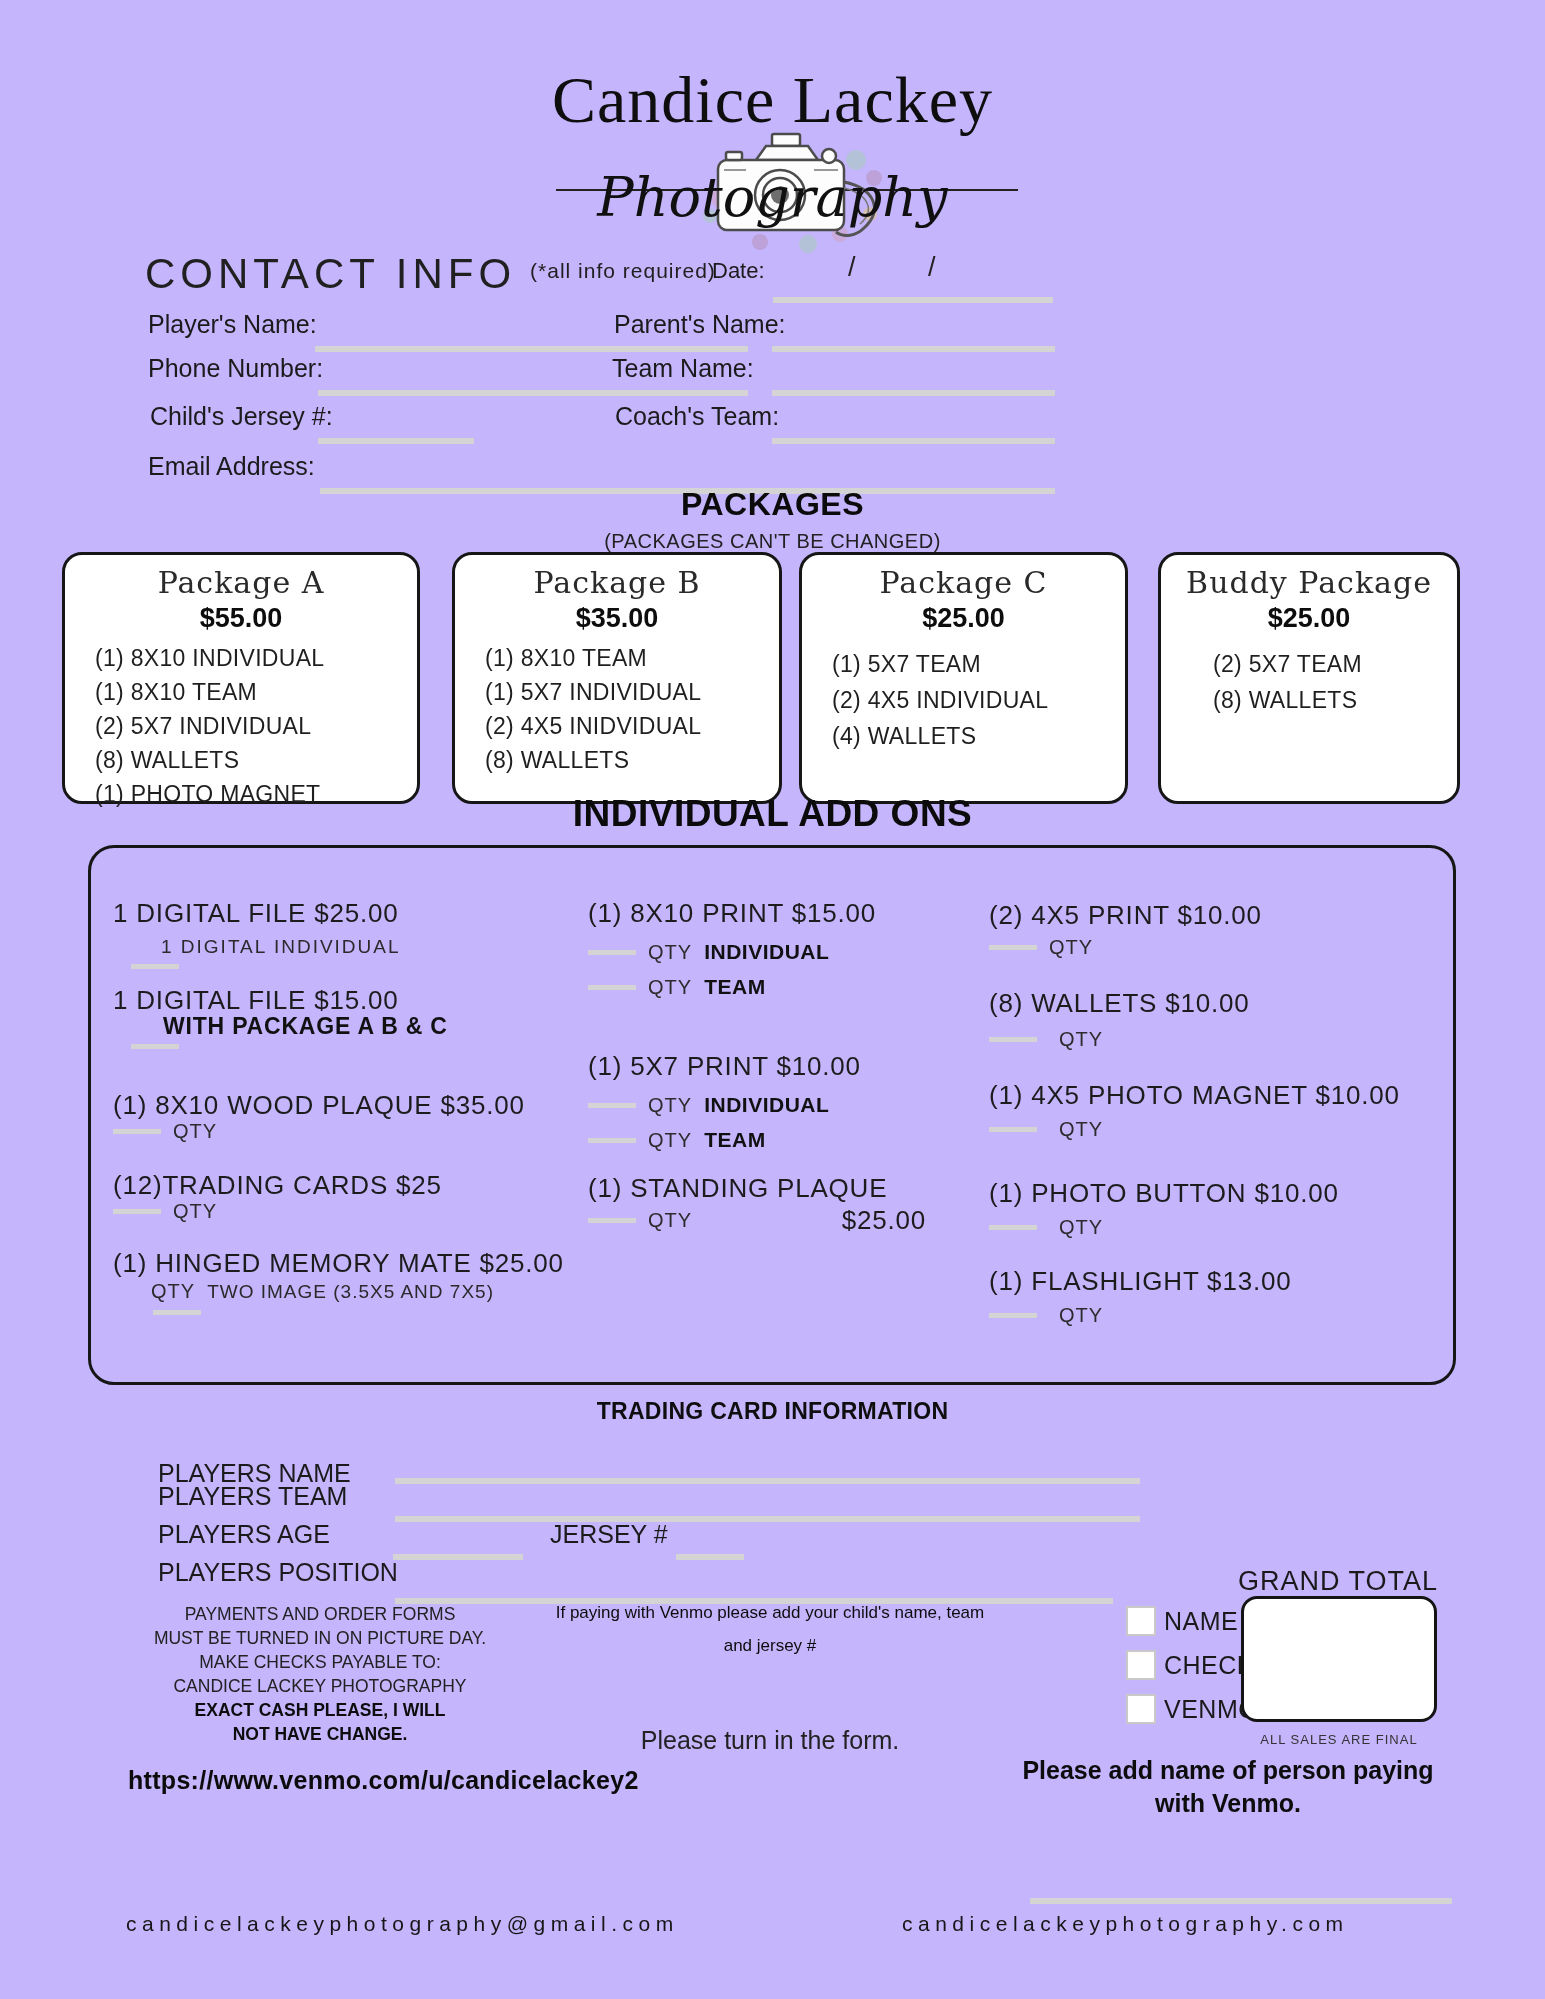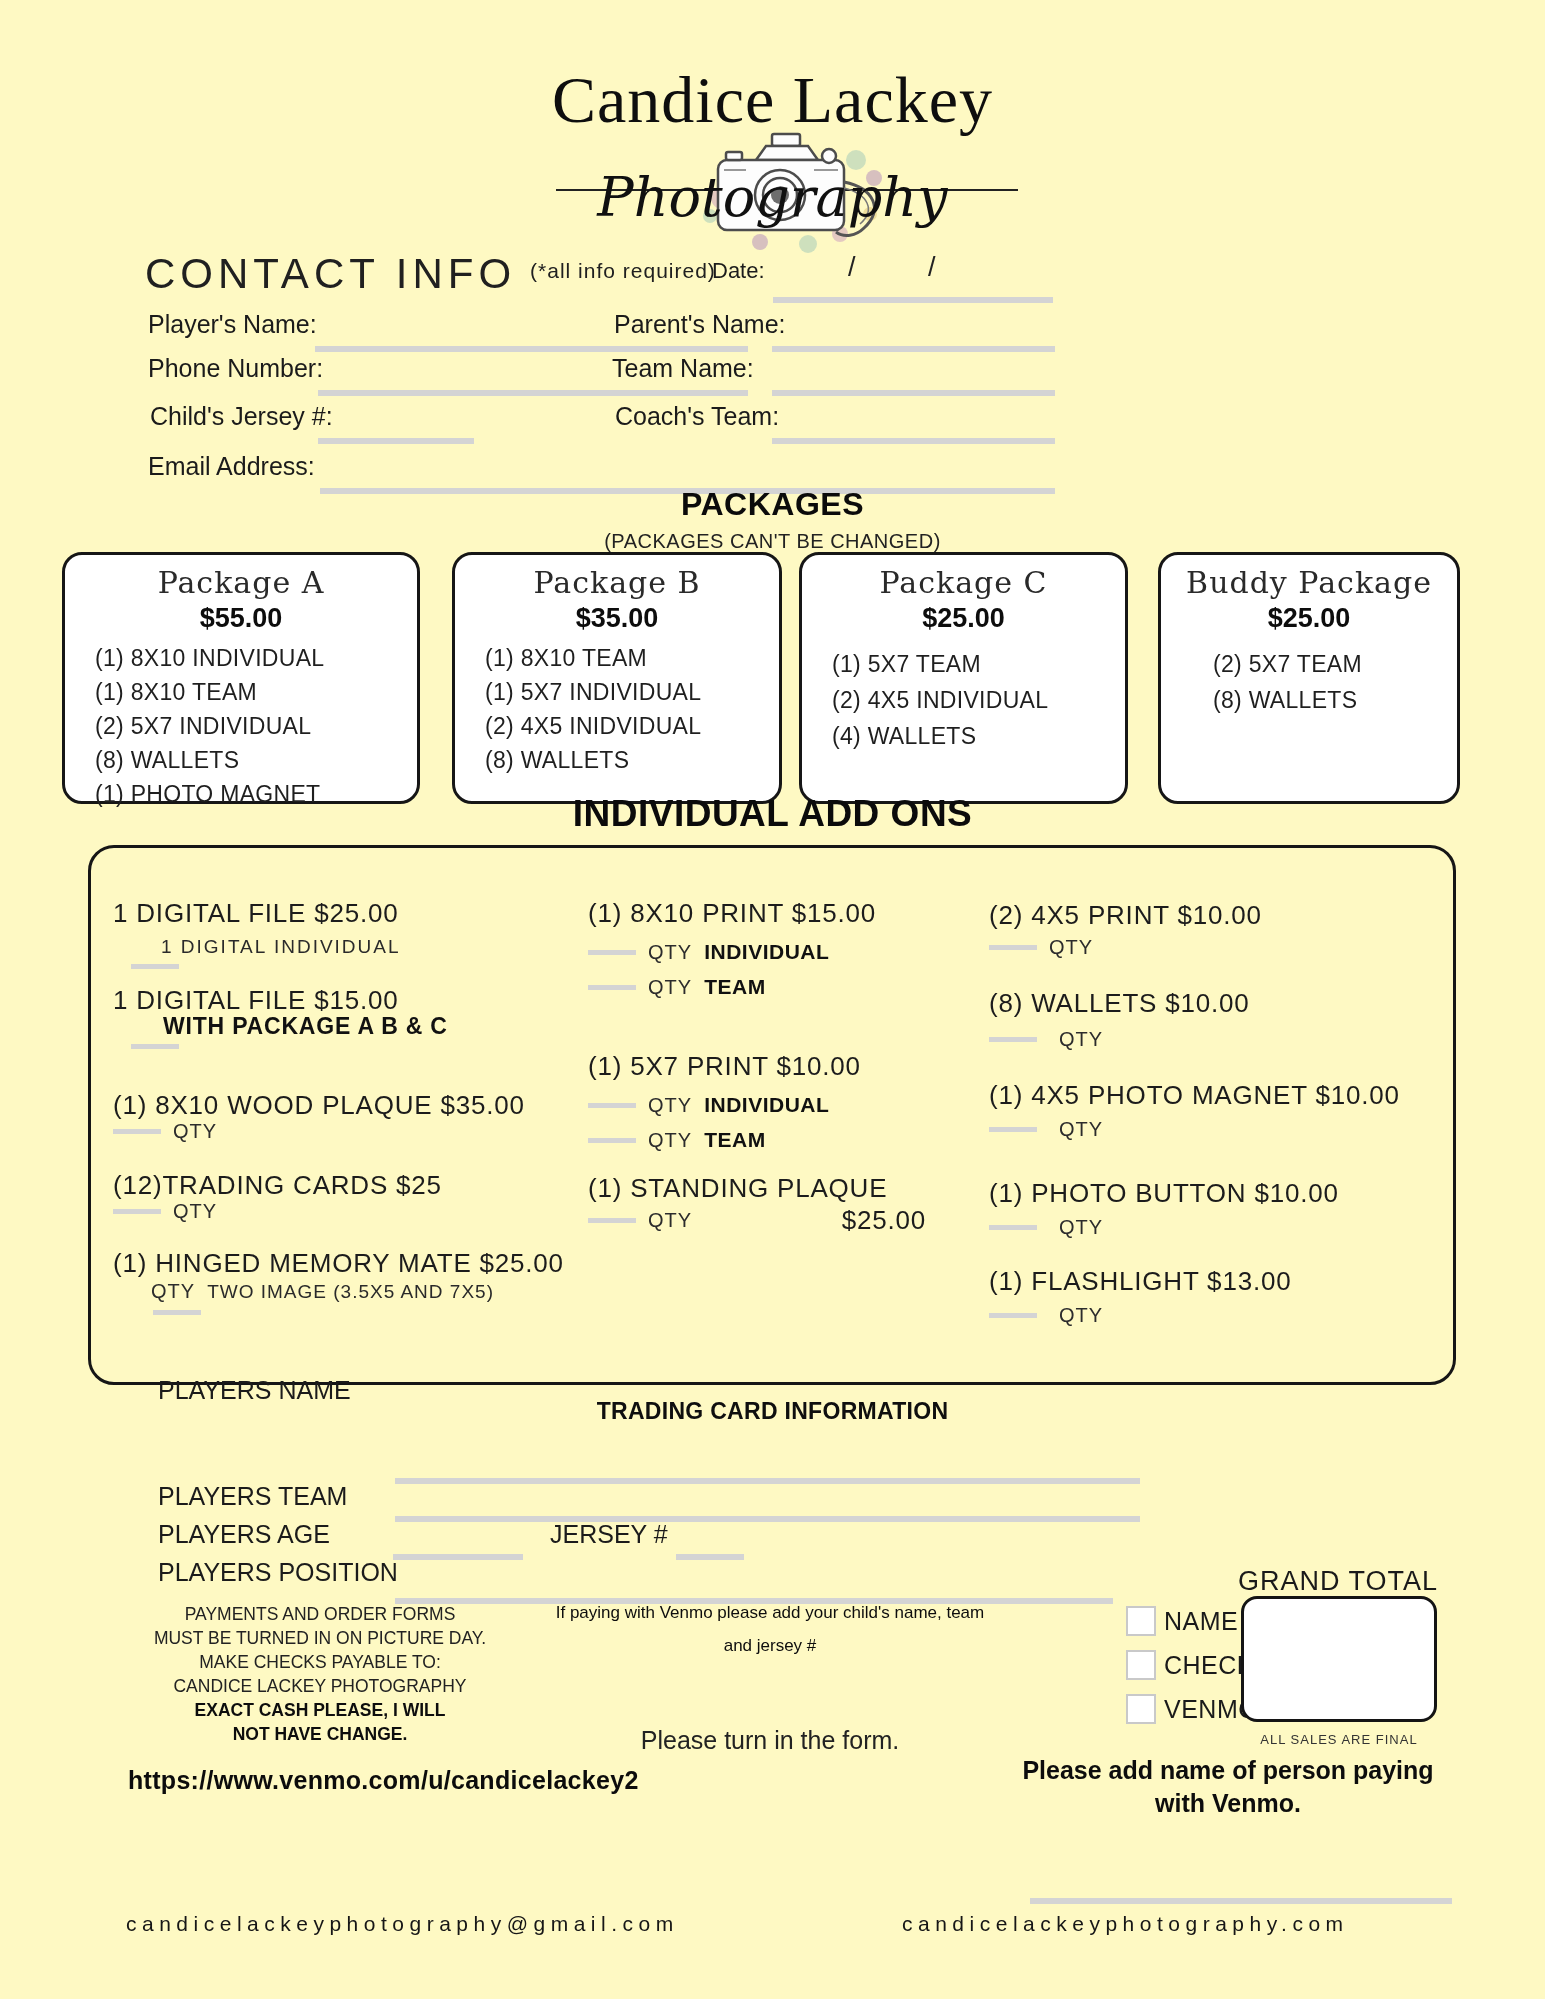--- a/index.html
+++ b/index.html
@@ -1,17 +1,17 @@
 <!DOCTYPE html>
 <html><head>
 <meta charset="utf-8">
 <style>
   html,body{margin:0;padding:0;background:#e8e8e8;}
   .page{
-    position:relative;width:1545px;height:1999px;background:#fef9c3;
+    position:relative;width:1545px;height:1999px;background:#c4b5fd;
     font-family:"Liberation Sans",sans-serif;color:#1b1b1b;overflow:hidden;
     margin:0 auto;
   }
   .abs{position:absolute;}
   
   .logo-name{left:0;right:0;top:62px;text-align:center;
     font-family:"Liberation Serif",serif;font-size:66px;color:#0e0e0e;letter-spacing:1px;}
   .logo-line{left:556px;top:189px;width:462px;height:2px;background:#222;}
   .logo-camera{left:688px;top:126px;width:204px;height:128px;}
   .logo-sub{left:0;right:0;top:166px;text-align:center;
@@ -260,21 +260,21 @@
       <div class="ad-title" style="top:418px;">(1) FLASHLIGHT  $13.00</div>
       <div class="qty-row" style="top:456px;left:0;">
         <div class="qty-blank"></div>
         <span class="qty-label" style="margin-left:10px;">QTY</span>
       </div>
     </div>
   </div>
 
   <div class="abs tc-heading">TRADING CARD INFORMATION</div>
 
-  <div class="abs field-label" style="left:158px;top:1376px;">PLAYERS NAME</div>
+  <div class="abs field-label" style="left:158px;top:1459px;">PLAYERS NAME</div>
   <div class="abs fline" style="left:395px;top:1478px;width:745px;"></div>
   <div class="abs field-label" style="left:158px;top:1482px;">PLAYERS TEAM</div>
   <div class="abs fline" style="left:395px;top:1516px;width:745px;"></div>
   <div class="abs field-label" style="left:158px;top:1520px;">PLAYERS AGE</div>
   <div class="abs fline" style="left:393px;top:1554px;width:130px;"></div>
   <div class="abs field-label" style="left:550px;top:1520px;">JERSEY #</div>
   <div class="abs fline" style="left:676px;top:1554px;width:68px;"></div>
   <div class="abs field-label" style="left:158px;top:1558px;">PLAYERS POSITION</div>
   <div class="abs fline" style="left:395px;top:1598px;width:718px;"></div>
 

